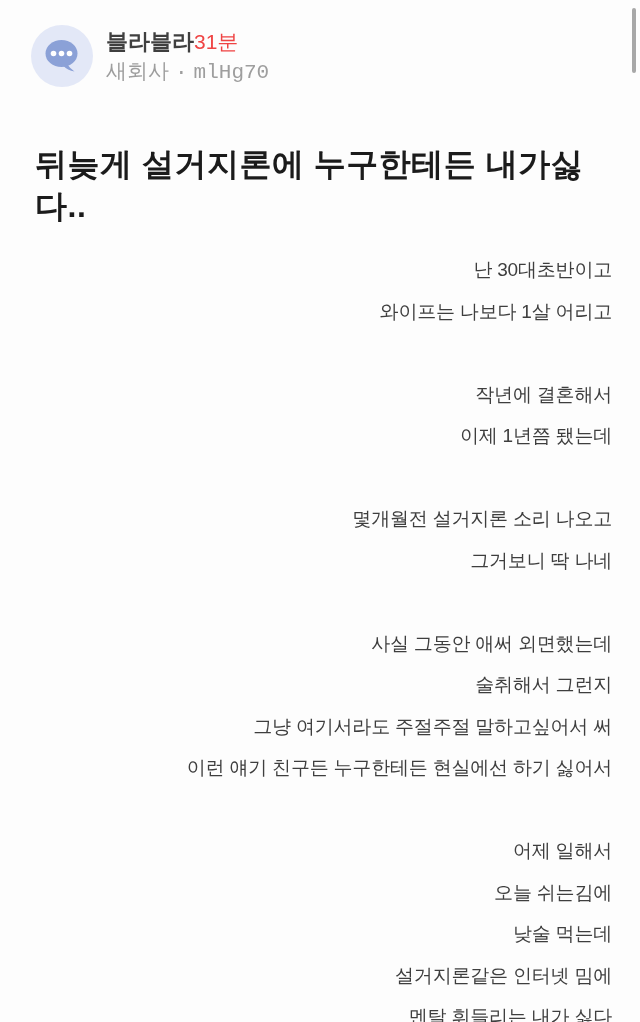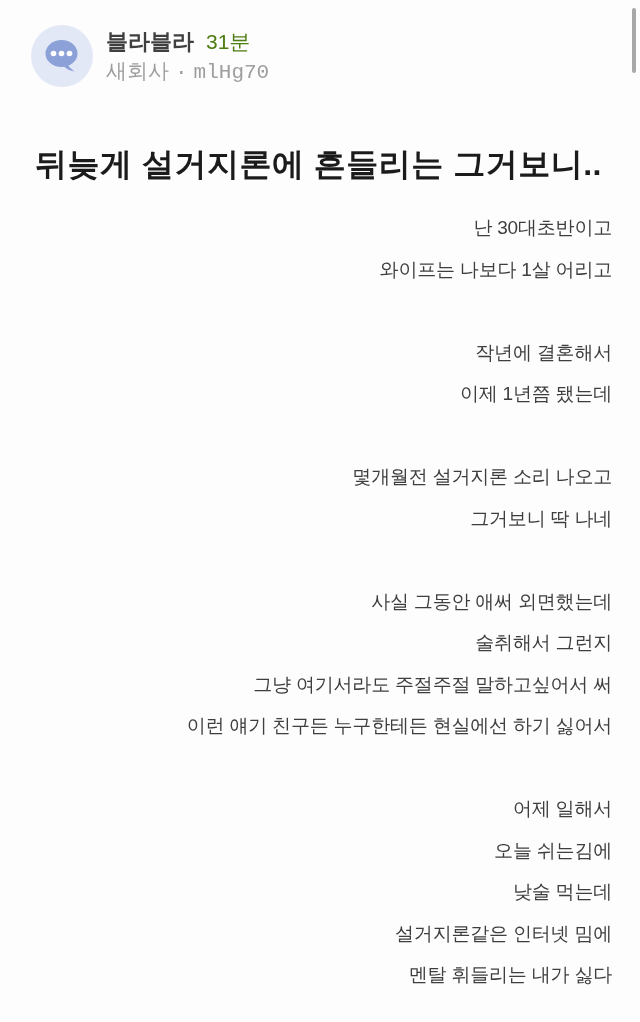--- a/index.html
+++ b/index.html
@@ -42,32 +42,31 @@
     background: #e3e8f7;
     display: flex;
     align-items: center;
     justify-content: center;
   }
   .avatar svg { display: block; }
   .meta { margin-top: 5px; }
   .meta-row1 {
     display: flex;
     align-items: baseline;
-    gap: 12px;
   }
   .author-name {
     font-size: 22px;
     font-weight: 700;
     color: #3f3f3f;
     line-height: 26px;
   }
   .post-time {
     font-size: 21px;
     font-weight: 400;
-    color: #4d7c0f;
+    color: #ef4444;
   }
   .meta-row2 {
     margin-top: 5px;
     font-size: 21px;
     color: #9e9e9e;
     line-height: 24px;
     font-family: Liberation Mono, monospace;
   }
   .meta-row2 .dot { margin: 0 6px; }
   
@@ -112,21 +111,21 @@
       <div class="meta-row1">
         <span class="author-name">블라블라</span>
         <span class="post-time">31분</span>
       </div>
       <div class="meta-row2">
         <span>새회사</span><span class="dot">·</span><span>mlHg70</span>
       </div>
     </div>
   </header>
 
-  <h1 class="post-title">뒤늦게 설거지론에 흔들리는 그거보니..</h1>
+  <h1 class="post-title">뒤늦게 설거지론에 누구한테든 내가싫다..</h1>
 
   <div class="post-body">난 30대초반이고
 와이프는 나보다 1살 어리고
 
 작년에 결혼해서
 이제 1년쯤 됐는데
 
 몇개월전 설거지론 소리 나오고
 그거보니 딱 나네
 

